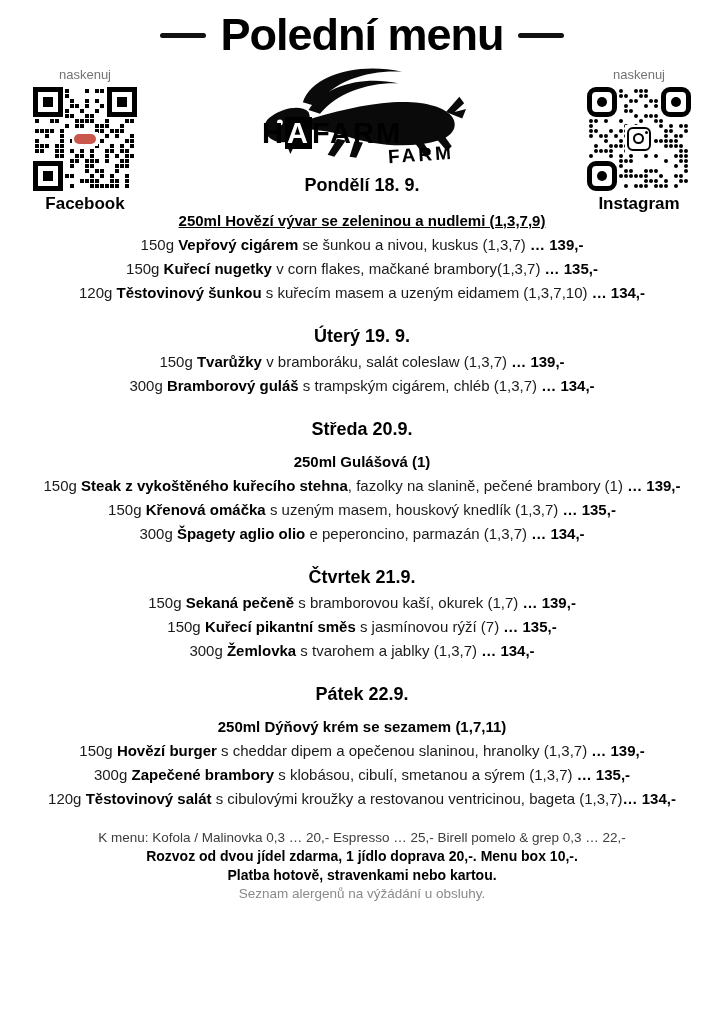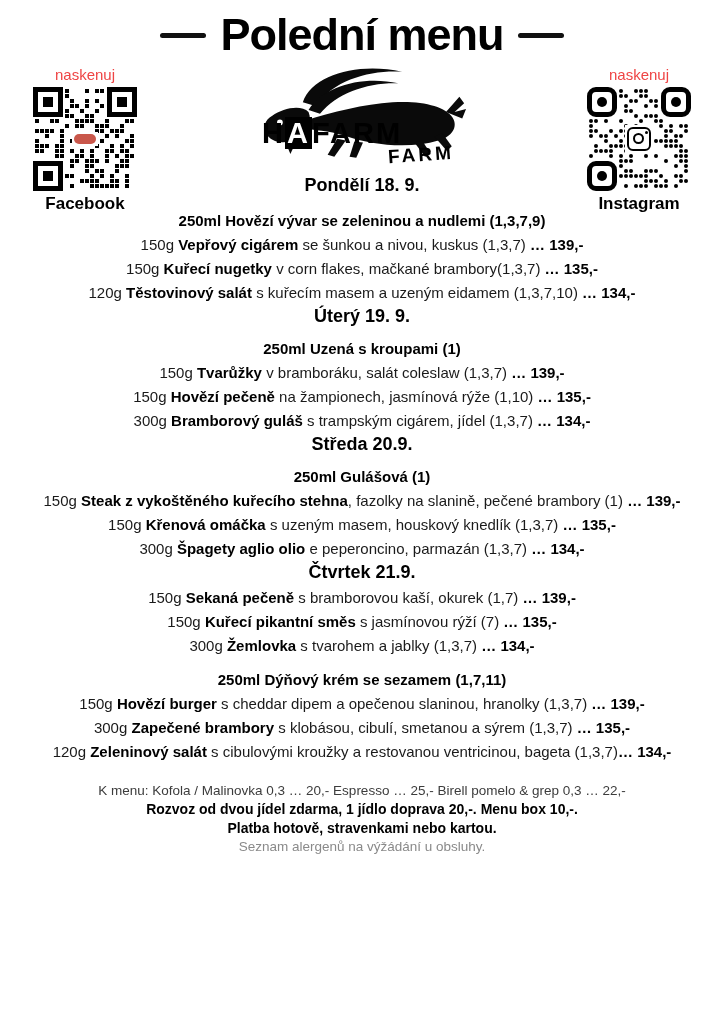--- a/index.html
+++ b/index.html
@@ -8,21 +8,21 @@
     font-family:"Liberation Sans","DejaVu Sans",sans-serif;color:#111;
     position:relative;text-align:center;
   }
   
   .title-row{display:flex;align-items:center;justify-content:center;padding-top:10px;}
   .title-dash{width:46px;height:5px;background:#111;border-radius:3px;margin:0 14px;}
   .page-title{font-size:45px;font-weight:bold;letter-spacing:-1px;color:#000;line-height:50px;}
   
   .header-row{display:grid;grid-template-columns:170px 1fr 170px;align-items:start;margin-top:2px;}
   .qr-block{padding-top:4px;}
-  .scan-label{font-size:15px;color:#ef4444;line-height:18px;}
+  .scan-label{font-size:13px;color:#737373;line-height:18px;}
   .qr{position:relative;width:104px;height:104px;margin:3px auto;background:#fff;}
   .finder{position:absolute;width:30px;height:30px;border:5px solid #000;box-sizing:border-box;background:#fff;z-index:2;}
   .finder::after{content:"";position:absolute;left:5px;top:5px;width:10px;height:10px;background:#000;}
   .f-tl{left:0;top:0}.f-tr{right:0;top:0}.f-bl{left:0;bottom:0}
   .qr-ig .finder{border-radius:9px;}
   .qr-ig .finder::after{border-radius:50%;}
   .qr-fill{position:absolute;left:2px;top:2px;width:100px;height:100px;}
   .qr-fill i{position:absolute;width:4px;height:4px;background:#000;}
   .qr-center{position:absolute;left:50%;top:50%;transform:translate(-50%,-50%);background:#fff;padding:2px;z-index:3;}
   .fb-mark{width:22px;height:10px;background:#c0392b;border-radius:5px;opacity:.85;}
@@ -32,23 +32,23 @@
   .social-name{font-size:17px;font-weight:bold;color:#000;line-height:20px;}
   
   .logo{position:relative;width:220px;margin:0 auto;height:106px;}
   .goat-svg{display:block;margin:0 auto;}
   .logo-hangry{position:absolute;left:10px;bottom:18px;font-size:29px;font-weight:bold;letter-spacing:2px;color:#000;}
   .logo-a{background:#000;color:#fff;padding:0 2px;}
   .logo-farm{position:absolute;right:18px;bottom:2px;font-size:19px;font-weight:bold;letter-spacing:3px;color:#000;transform:rotate(-4deg);}
   
   .day-name{font-size:18px;font-weight:bold;color:#000;line-height:22px;}
   .header-date{margin-top:6px;}
-  .day{}
+  .day{margin-top:20px;}
   .day-soup{margin-top:13px;font-size:15px;font-weight:bold;color:#000;line-height:18px;white-space:nowrap;}
-  .header-soup{margin-top:16px;}
+  .header-soup{margin-top:16px;text-decoration:underline;}
   .items{margin-top:3px;}
   .item{font-size:15px;line-height:24px;white-space:nowrap;color:#1a1a1a;}
   .item b{color:#000;}
   
   .footer{margin-top:18px;}
   .f-drinks{font-size:13.5px;color:#3c3c3c;line-height:18px;white-space:nowrap;}
   .f-delivery,.f-payment{font-size:14px;font-weight:bold;color:#000;line-height:19px;}
   .f-allergens{font-size:13.5px;color:#8a8a8a;line-height:18px;}
   .f-team{font-size:19px;font-weight:bold;color:#000;line-height:26px;margin-top:5px;}
 </style>
@@ -367,30 +367,28 @@
             <div class="ig-icon"></div>
           </div>
       </div>
       <div class="social-name">Instagram</div>
     </div>
   </div>
 
   <div class="items">
     <div class="item"><span>150g </span><b>Vepřový cigárem</b><span> se šunkou a nivou, kuskus (1,3,7) </span><b>… 139,-</b></div>
     <div class="item"><span>150g </span><b>Kuřecí nugetky</b><span> v corn flakes, mačkané brambory(1,3,7) </span><b>… 135,-</b></div>
-    <div class="item"><span>120g </span><b>Těstovinový salát</b><span> s kuřecím masem a uzeným eidamem (1,3,7,10) </span><b>… 134,-</b></div>
+    <div class="item"><span>120g </span><b>Těstovinový šunkou</b><span> s kuřecím masem a uzeným eidamem (1,3,7,10) </span><b>… 134,-</b></div>
   </div>
 
   <div class="day">
     <div class="day-name">Úterý 19. 9.</div>
-    <div class="day-soup">250ml  Uzená s kroupami (1)</div>
     <div class="items">
       <div class="item"><span>150g </span><b>Tvarůžky</b><span> v bramboráku, salát coleslaw (1,3,7) </span><b>… 139,-</b></div>
-      <div class="item"><span>150g </span><b>Hovězí pečeně</b><span> na žampionech, jasmínová rýže (1,10) </span><b>… 135,-</b></div>
-      <div class="item"><span>300g </span><b>Bramborový guláš</b><span> s trampským cigárem, jídel (1,3,7) </span><b>… 134,-</b></div>
+      <div class="item"><span>300g </span><b>Bramborový guláš</b><span> s trampským cigárem, chléb (1,3,7) </span><b>… 134,-</b></div>
     </div>
   </div>
 
   <div class="day">
     <div class="day-name">Středa 20.9.</div>
     <div class="day-soup">250ml Gulášová (1)</div>
     <div class="items">
       <div class="item"><span>150g </span><b>Steak z vykoštěného kuřecího stehna</b><span>, fazolky na slanině, pečené brambory (1) </span><b>… 139,-</b></div>
       <div class="item"><span>150g </span><b>Křenová omáčka</b><span> s uzeným masem, houskový knedlík (1,3,7) </span><b>… 135,-</b></div>
       <div class="item"><span>300g </span><b>Špagety aglio olio</b><span> e peperoncino, parmazán (1,3,7) </span><b>… 134,-</b></div>
@@ -400,25 +398,26 @@
   <div class="day">
     <div class="day-name">Čtvrtek 21.9.</div>
     <div class="items">
       <div class="item"><span>150g </span><b>Sekaná pečeně</b><span> s bramborovou kaší, okurek (1,7) </span><b>… 139,-</b></div>
       <div class="item"><span>150g </span><b>Kuřecí pikantní směs</b><span> s jasmínovou rýží (7) </span><b>… 135,-</b></div>
       <div class="item"><span>300g </span><b>Žemlovka</b><span> s tvarohem a jablky (1,3,7) </span><b>… 134,-</b></div>
     </div>
   </div>
 
   <div class="day">
+    <div class="day-name">Pátek 22.9.</div>
     <div class="day-soup">250ml Dýňový krém se sezamem (1,7,11)</div>
     <div class="items">
       <div class="item"><span>150g </span><b>Hovězí burger</b><span> s cheddar dipem a opečenou slaninou, hranolky (1,3,7) </span><b>… 139,-</b></div>
       <div class="item"><span>300g </span><b>Zapečené brambory</b><span> s klobásou, cibulí, smetanou a sýrem (1,3,7) </span><b>… 135,-</b></div>
-      <div class="item"><span>120g </span><b>Zeleninový salát</b><span> s cibulovými kroužky a restovanou ventricinou, bageta (1,3,7)</span><b>… 134,-</b></div>
+      <div class="item"><span>120g </span><b>Těstovinový salát</b><span> s cibulovými kroužky a restovanou ventricinou, bageta (1,3,7)</span><b>… 134,-</b></div>
     </div>
   </div>
 
   <div class="footer">
     <div class="f-drinks">K menu: Kofola / Malinovka 0,3 … 20,- Espresso … 25,- Birell pomelo &amp; grep 0,3 … 22,-</div>
     <div class="f-delivery">Rozvoz od dvou jídel zdarma, 1 jídlo doprava 20,-. Menu box 10,-.</div>
     <div class="f-payment">Platba hotově, stravenkami nebo kartou.</div>
     <div class="f-allergens">Seznam alergenů na výžádání u obsluhy.</div>
   </div>
 

